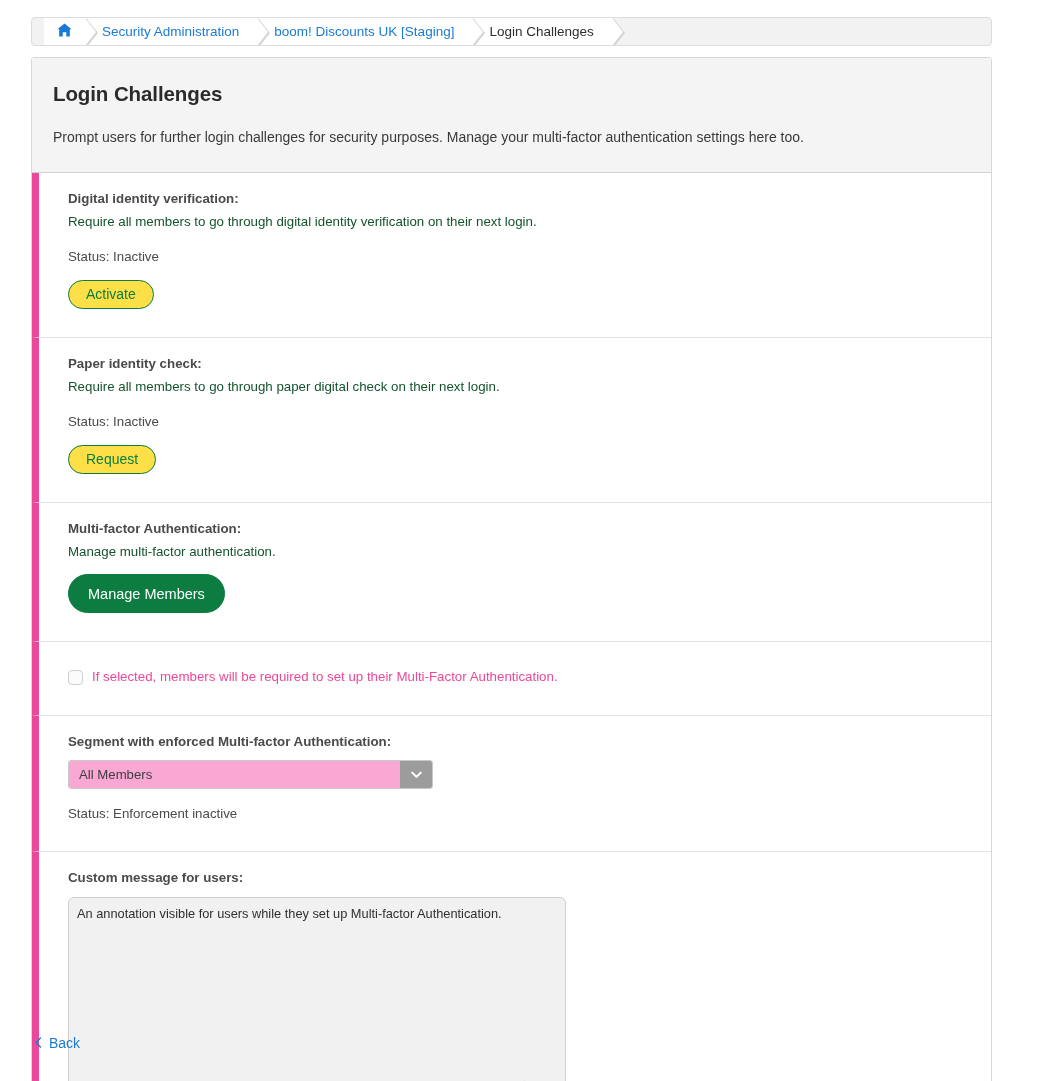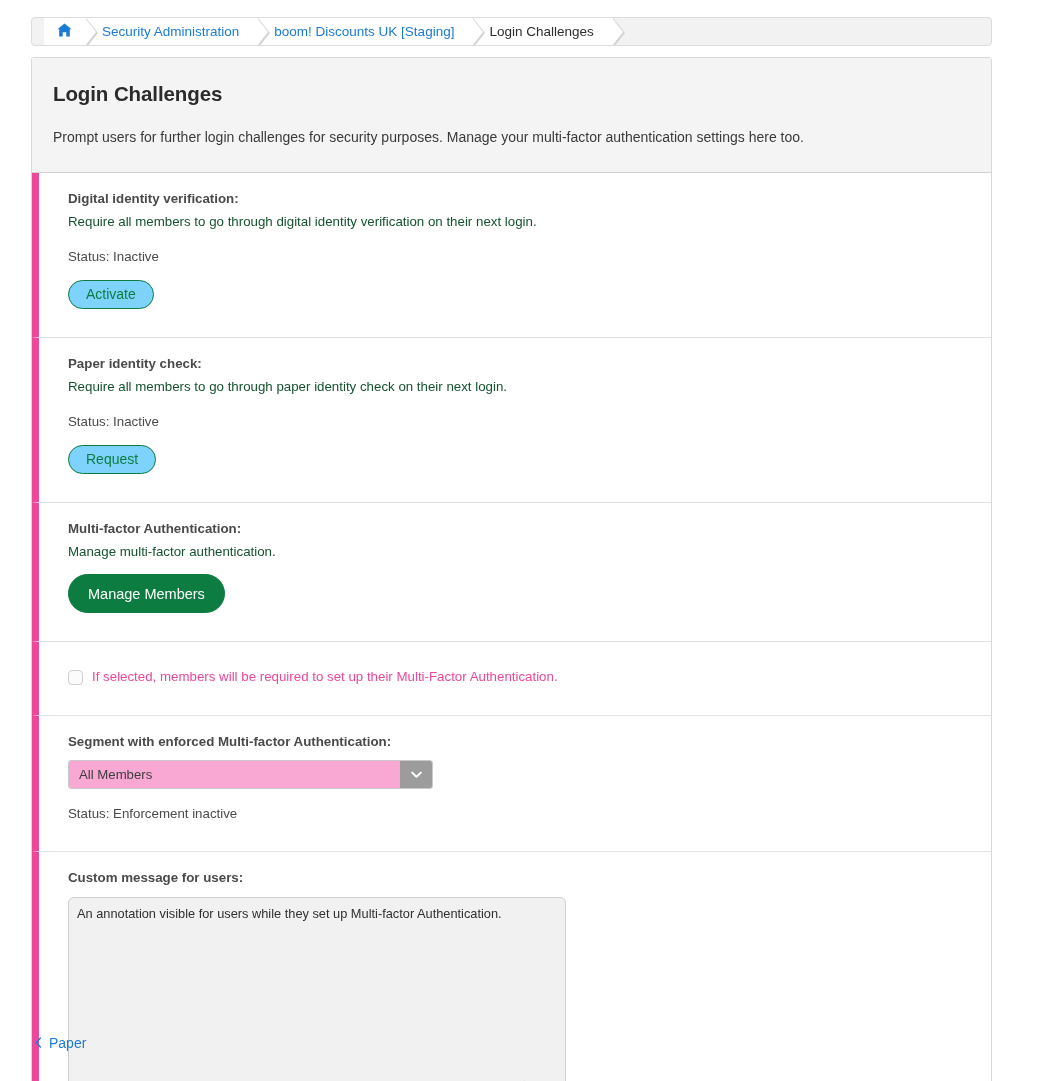--- a/index.html
+++ b/index.html
@@ -122,21 +122,21 @@
     font-family: "Liberation Sans", sans-serif;
     cursor: pointer;
     border-radius: 999px;
     display: inline-flex;
     align-items: center;
     justify-content: center;
     white-space: nowrap;
   }
   .btn-outline-green {
     margin-top: 14px;
-    background: #7dd3fc;
+    background: #fde047;
     border: 1.6px solid #0c7c40;
     color: #0c7c40;
     font-size: 14px;
     height: 29px;
     padding: 0 17px;
   }
   .btn-solid-green {
     margin-top: 13px;
     background: #0c7c40;
     border: 1.6px solid #0c7c40;
@@ -268,21 +268,21 @@
 
   <div class="row-item">
     <p class="row-label">Digital identity verification:</p>
     <p class="row-desc">Require all members to go through digital identity verification on their next login.</p>
     <p class="row-status">Status: Inactive</p>
     <button class="btn btn-outline-green">Activate</button>
   </div>
 
   <div class="row-item">
     <p class="row-label">Paper identity check:</p>
-    <p class="row-desc">Require all members to go through paper identity check on their next login.</p>
+    <p class="row-desc">Require all members to go through paper digital check on their next login.</p>
     <p class="row-status">Status: Inactive</p>
     <button class="btn btn-outline-green">Request</button>
   </div>
 
   <div class="row-item">
     <p class="row-label">Multi-factor Authentication:</p>
     <p class="row-desc">Manage multi-factor authentication.</p>
     <button class="btn btn-solid-green">Manage Members</button>
   </div>
 
@@ -319,14 +319,14 @@
   </div>
 
 </div>
 
 <a class="back-link">
   <span>
     <svg width="7" height="11" viewBox="0 0 7 11">
       <path d="M5.4 1 L1.3 5.5 L5.4 10" stroke="#1a7bd4" stroke-width="1.4" fill="none" stroke-linecap="round" stroke-linejoin="round"></path>
     </svg>
   </span>
-  <span>Paper</span>
+  <span>Back</span>
 </a>
 
 </body></html>

